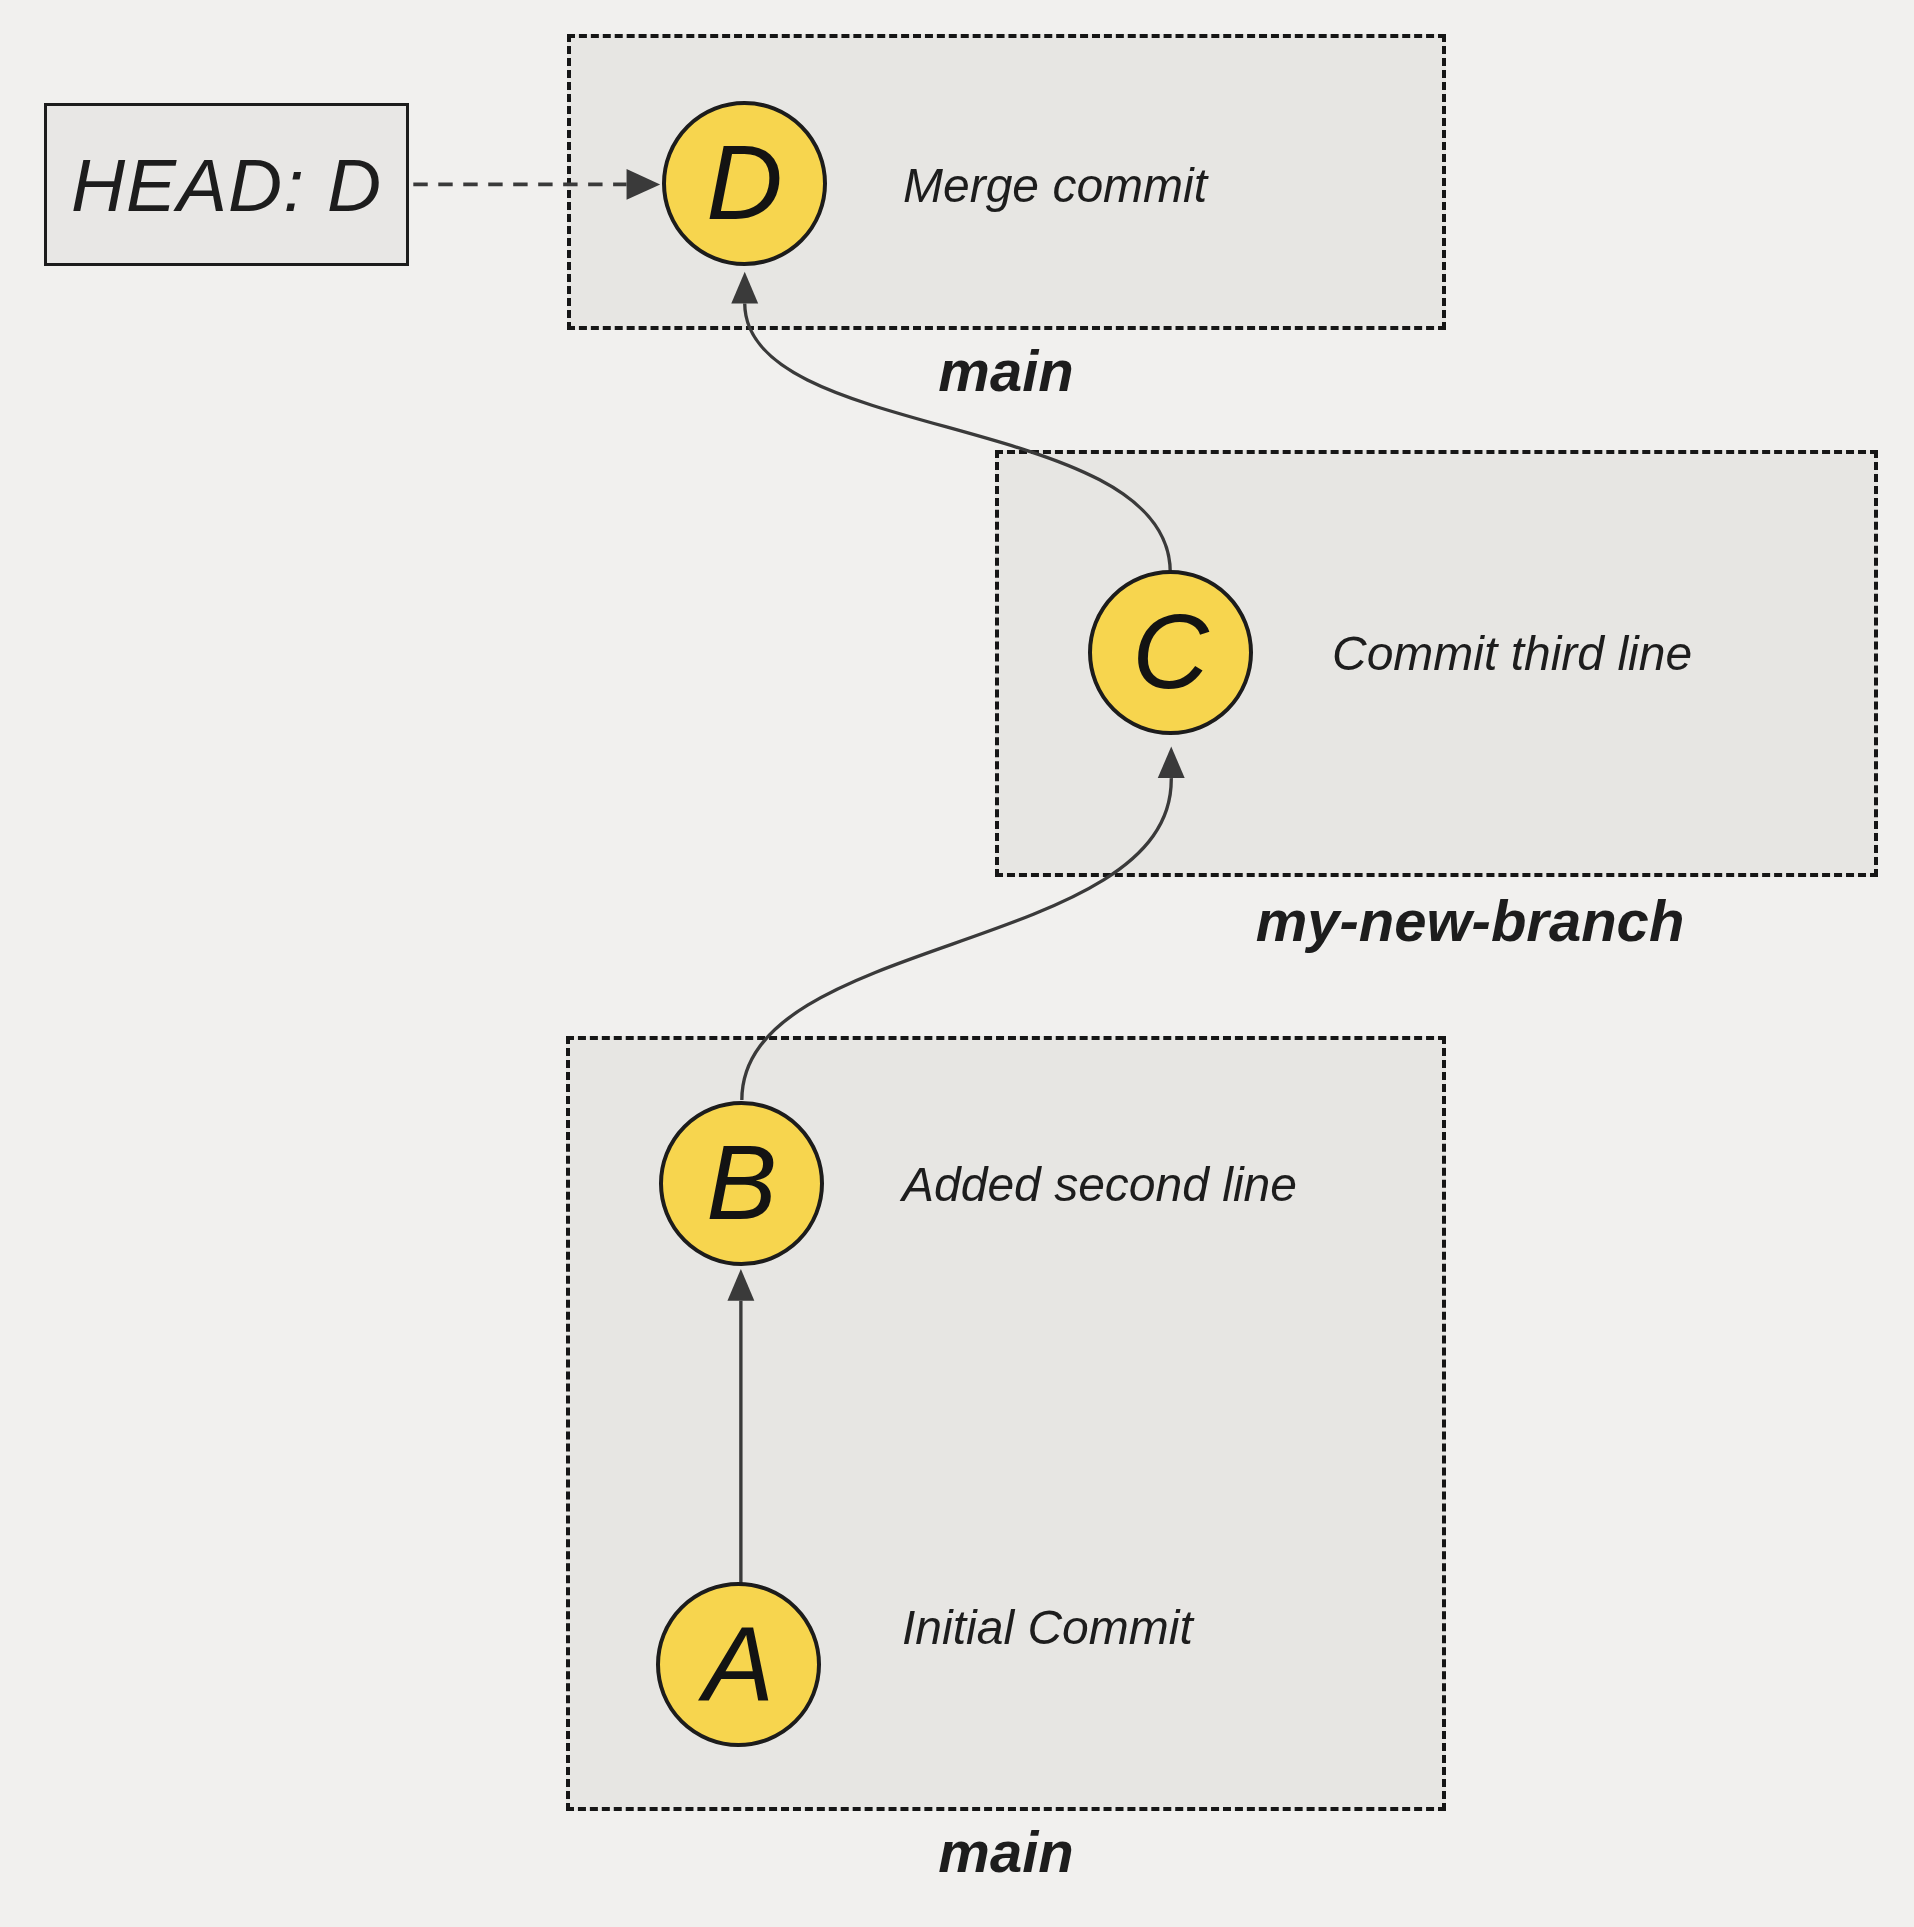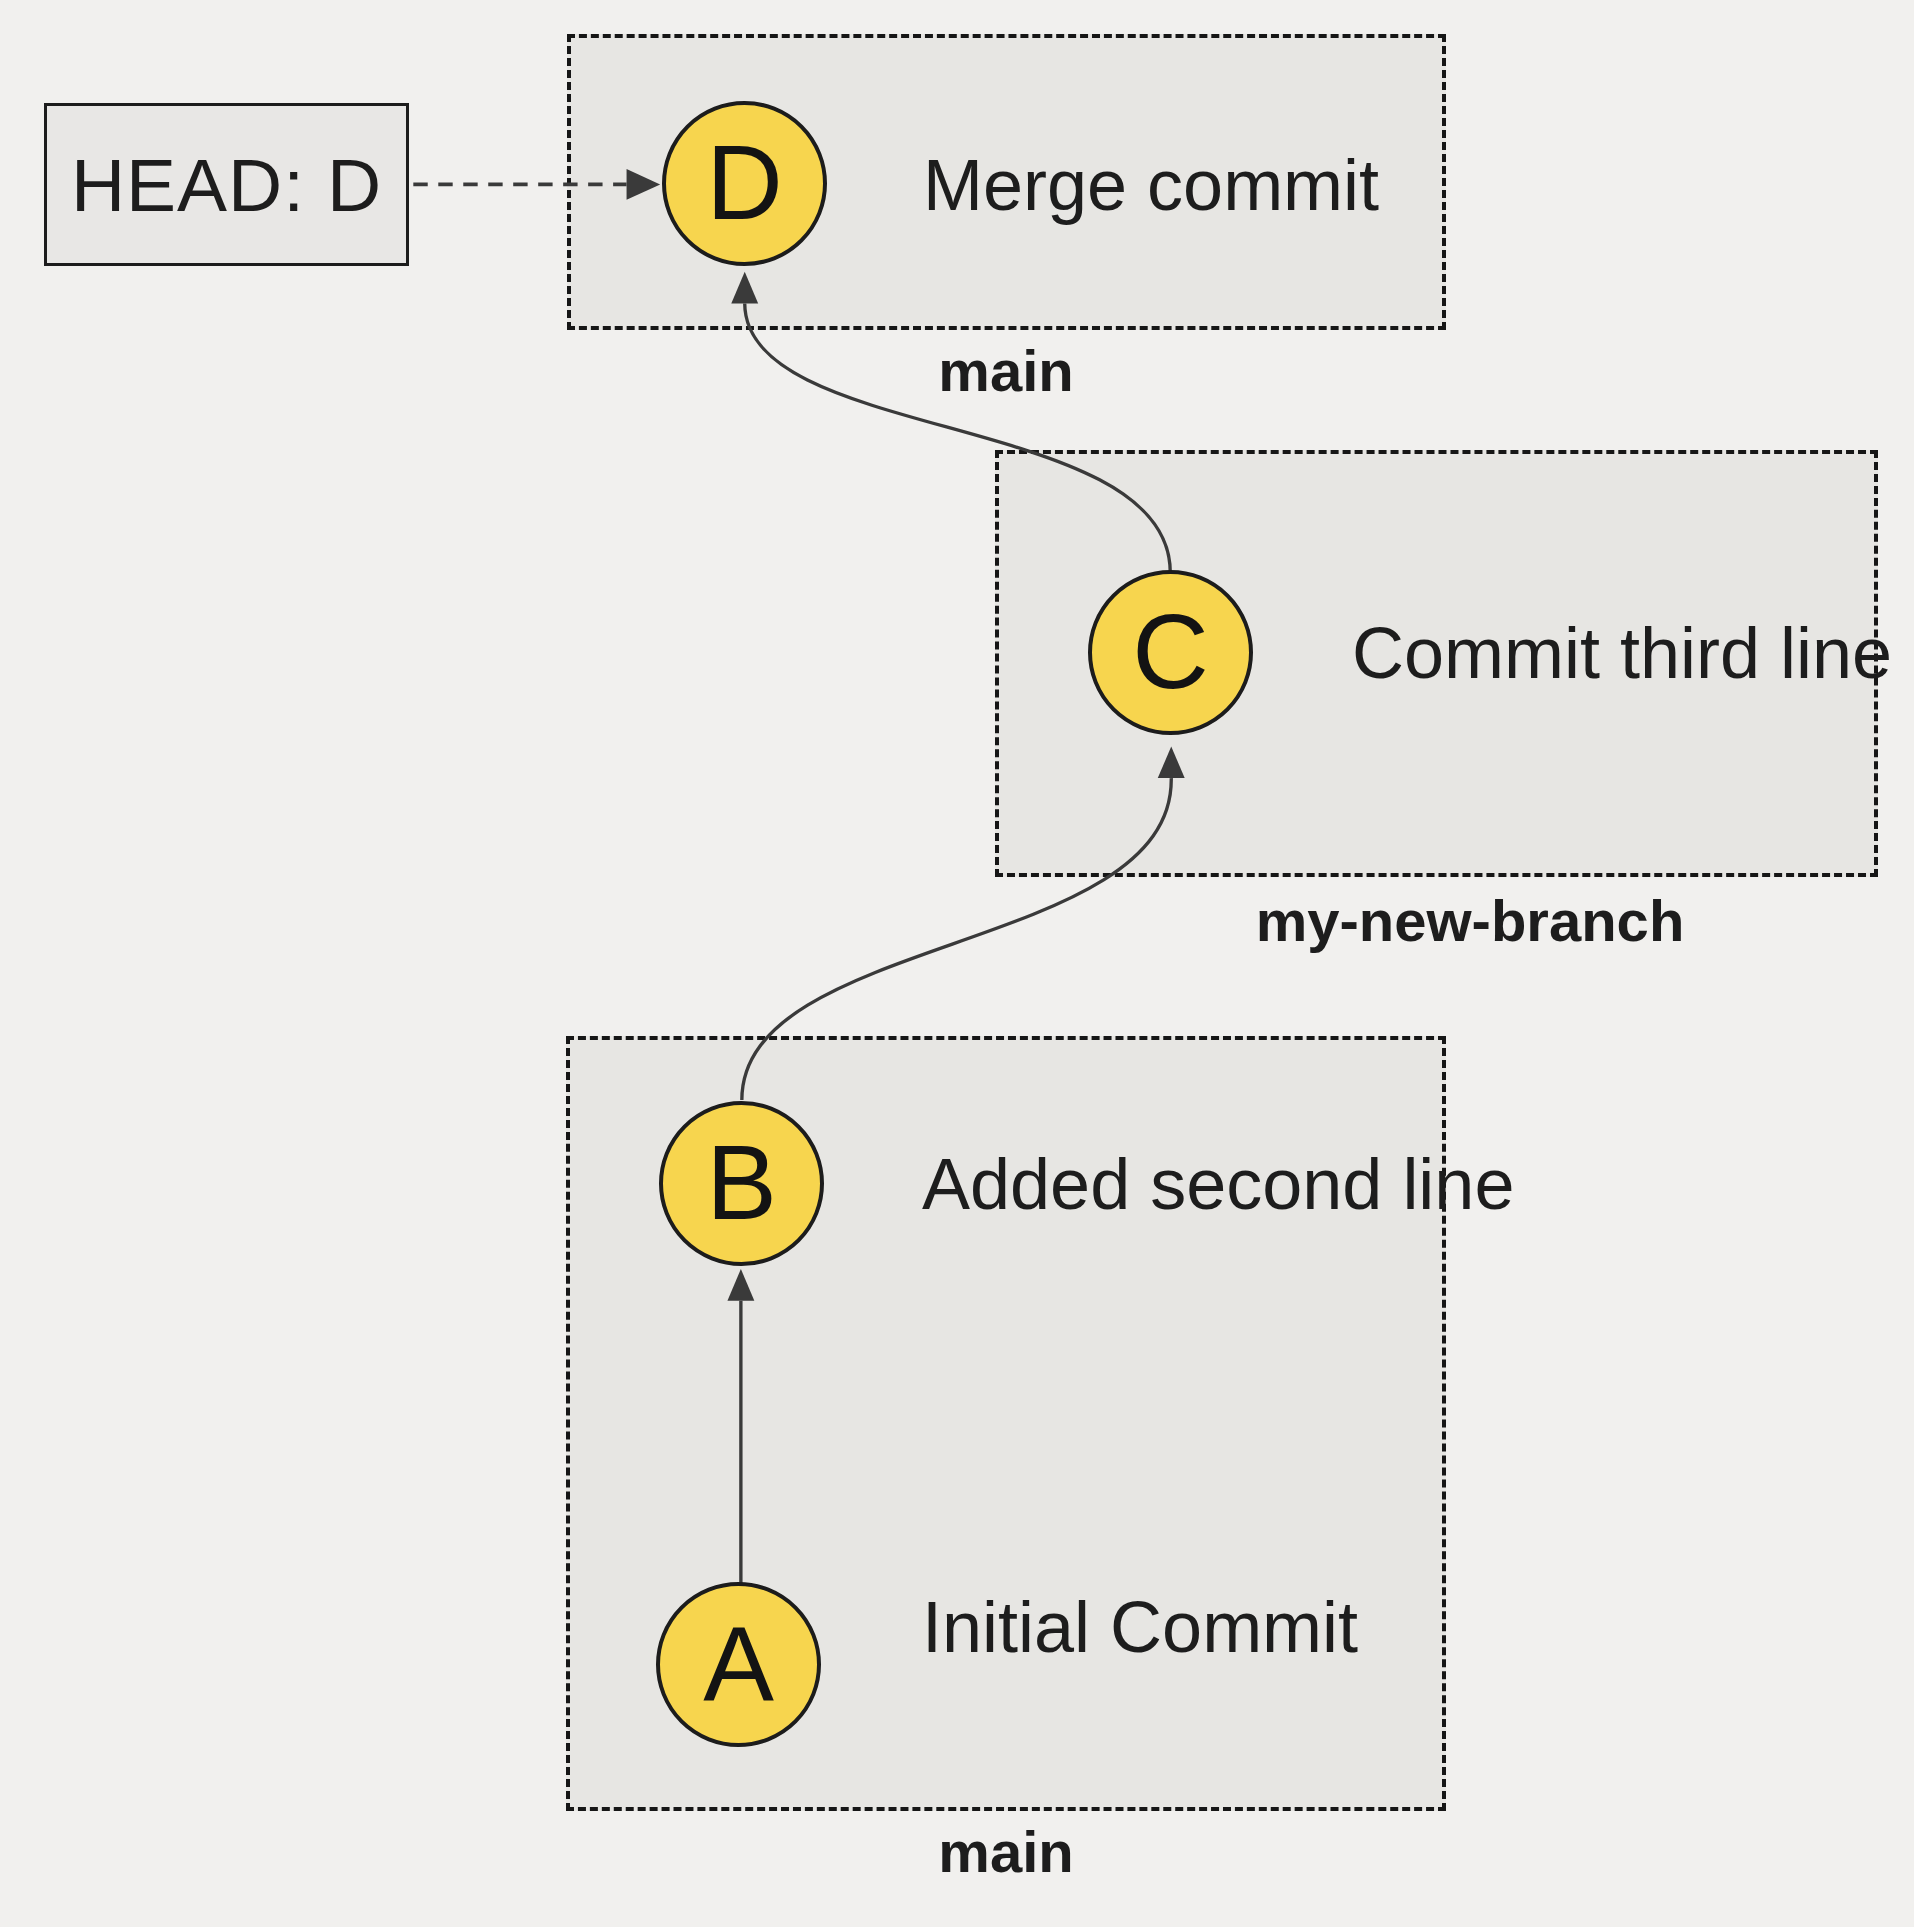--- a/index.html
+++ b/index.html
@@ -17,20 +17,21 @@
     background:var(--background);
     font-family:"Liberation Sans", sans-serif;
     color:var(--text);
   }
   .canvas{
     position:relative;
     width:1915px;
     height:1927px;
     background:var(--background);
     overflow:hidden;
+    font-style:italic;
   }
   .dashed-box{
     position:absolute;
     box-sizing:border-box;
     background:var(--panel-fill);
     border:4.8px dashed var(--dashed-border);
     z-index:1;
   }
   .box-merge{left:567px;top:34px;width:879px;height:296px;}
   .box-feature{left:995px;top:450px;width:883px;height:427px;}
@@ -65,25 +66,24 @@
     color:#131313;
     transform:translateY(-1.9px);
   }
   .node-d{left:662px;top:101px;}
   .node-c{left:1088px;top:570px;}
   .node-b{left:659px;top:1101px;}
   .node-a{left:656px;top:1582px;}
   .commit-msg{
     position:absolute;
     transform:translateY(-50%);
-    font-size:72px;
+    font-size:48px;
     line-height:1.1;
     white-space:nowrap;
     z-index:4;
-    margin-left:20px;
   }
   .msg-d{left:903px;top:186px;}
   .msg-c{left:1332px;top:654px;}
   .msg-b{left:902px;top:1185px;}
   .msg-a{left:902px;top:1628px;}
   .branch-label{
     position:absolute;
     transform:translate(-50%,-50%);
     font-size:58px;
     font-weight:bold;

